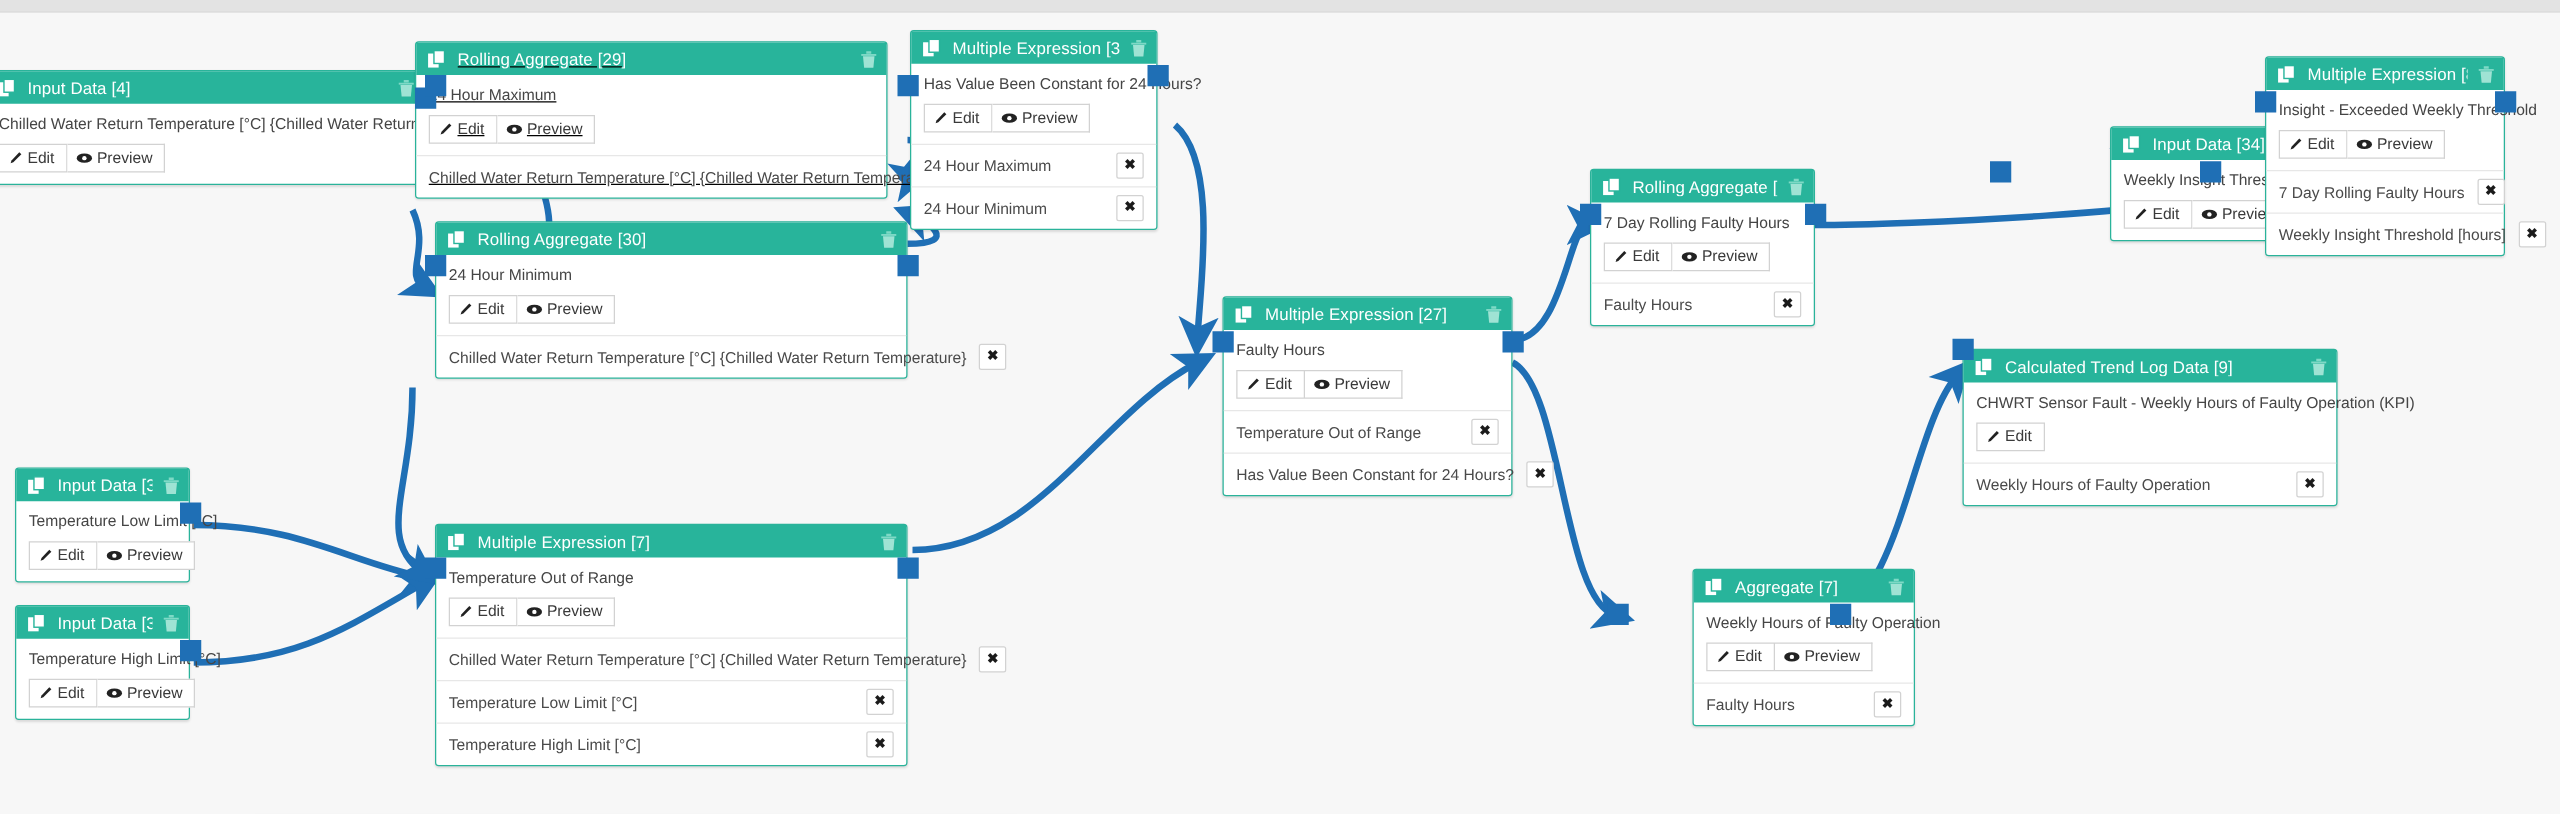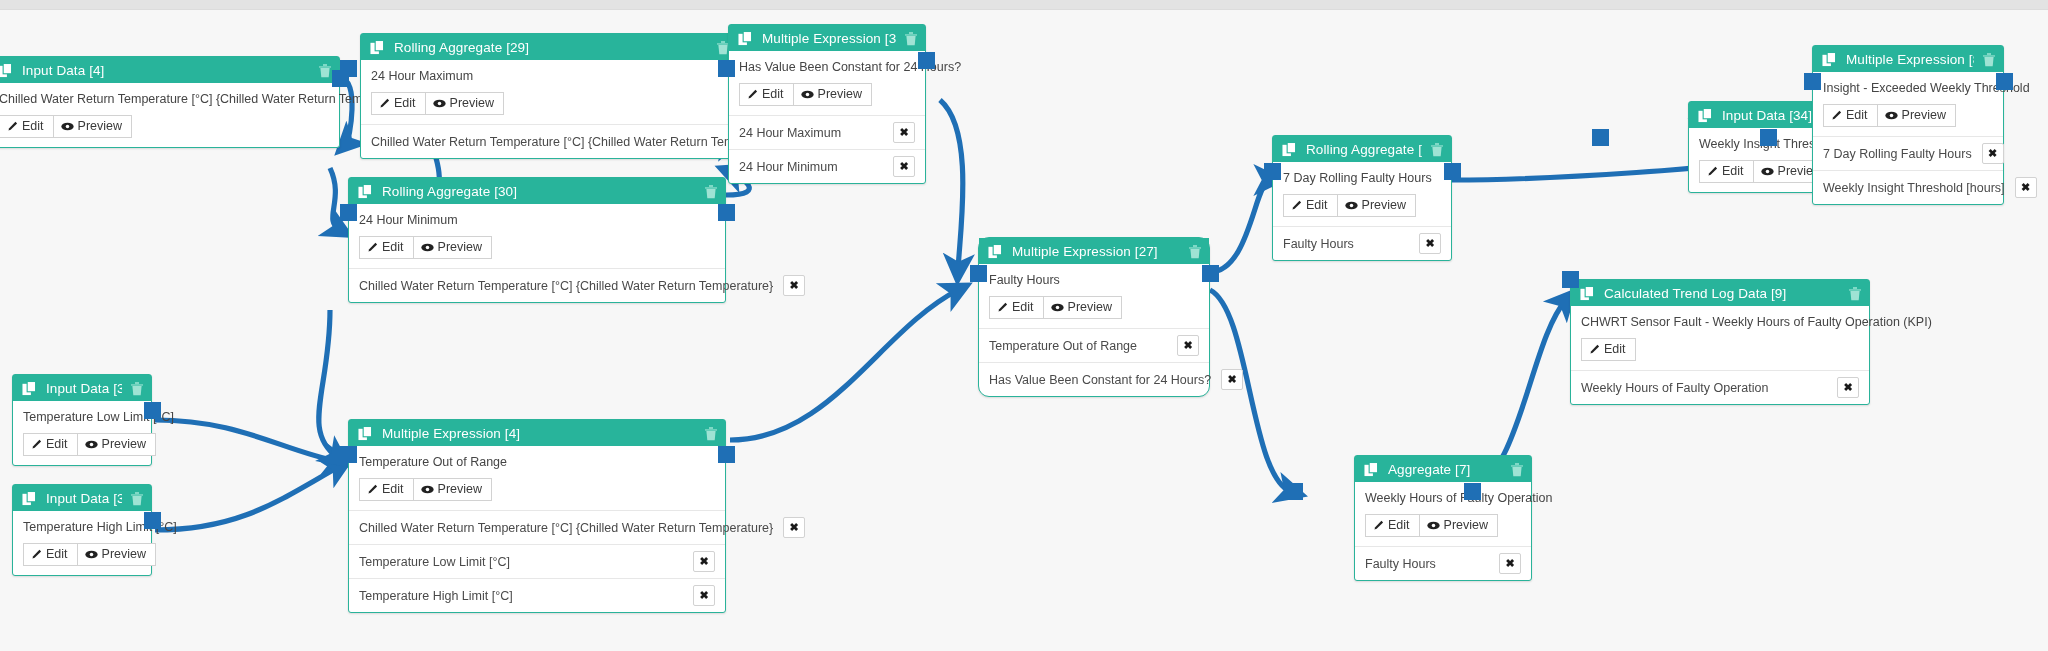--- a/index.html
+++ b/index.html
@@ -213,21 +213,21 @@
                 <circle cx="7" cy="4.5" r="1.9" fill="#fff"></circle>
               </svg>
             </span>
           <span>Preview</span>
         </button>
       </div>
     </div>
   </div>
   <div class="conn" style="left:332px; top:70px;"></div>
 
-  <div class="node" style="left:360px; top:33px; width:378px;">
+  <div class="node" style="left:332px; top:33px; width:378px;text-decoration:underline;">
     <div class="node-header">
       <span class="hdr-icon">
         <svg viewBox="0 0 16 16" width="15" height="15">
             <rect x="0.5" y="3" width="9" height="12" fill="#fff"></rect>
             <rect x="5.5" y="0.5" width="9" height="11" fill="#fff" stroke="#28b49b" stroke-width="1.2"></rect>
           </svg>
       </span>
       <span class="hdr-title">Rolling Aggregate [29]</span>
       <span class="trash">
         <svg viewBox="0 0 14 15" width="14" height="15">
@@ -365,21 +365,21 @@
   <div class="conn" style="left:918px; top:52px;"></div>
 
   <div class="node" style="left:348px; top:419px; width:378px;">
     <div class="node-header">
       <span class="hdr-icon">
         <svg viewBox="0 0 16 16" width="15" height="15">
             <rect x="0.5" y="3" width="9" height="12" fill="#fff"></rect>
             <rect x="5.5" y="0.5" width="9" height="11" fill="#fff" stroke="#28b49b" stroke-width="1.2"></rect>
           </svg>
       </span>
-      <span class="hdr-title">Multiple Expression [4]</span>
+      <span class="hdr-title">Multiple Expression [7]</span>
       <span class="trash">
         <svg viewBox="0 0 14 15" width="14" height="15">
             <rect x="1" y="3.2" width="12" height="1.5" fill="#7fd9c6"></rect>
             <rect x="5" y="1" width="4" height="2" fill="#7fd9c6"></rect>
             <path d="M2.4 5 h9.2 l-0.9 9.2 h-7.4 Z" fill="#9fe3d4"></path>
           </svg>
       </span>
     </div>
     <div class="node-body">
       <div class="node-label">Temperature Out of Range</div>
@@ -496,21 +496,21 @@
                 <circle cx="7" cy="4.5" r="1.9" fill="#fff"></circle>
               </svg>
             </span>
           <span>Preview</span>
         </button>
       </div>
     </div>
   </div>
   <div class="conn" style="left:144px; top:512px;"></div>
 
-  <div class="node" style="left:978px; top:237px; width:232px;border-radius:11px;">
+  <div class="node" style="left:978px; top:237px; width:232px;">
     <div class="node-header">
       <span class="hdr-icon">
         <svg viewBox="0 0 16 16" width="15" height="15">
             <rect x="0.5" y="3" width="9" height="12" fill="#fff"></rect>
             <rect x="5.5" y="0.5" width="9" height="11" fill="#fff" stroke="#28b49b" stroke-width="1.2"></rect>
           </svg>
       </span>
       <span class="hdr-title">Multiple Expression [27]</span>
       <span class="trash">
         <svg viewBox="0 0 14 15" width="14" height="15">

